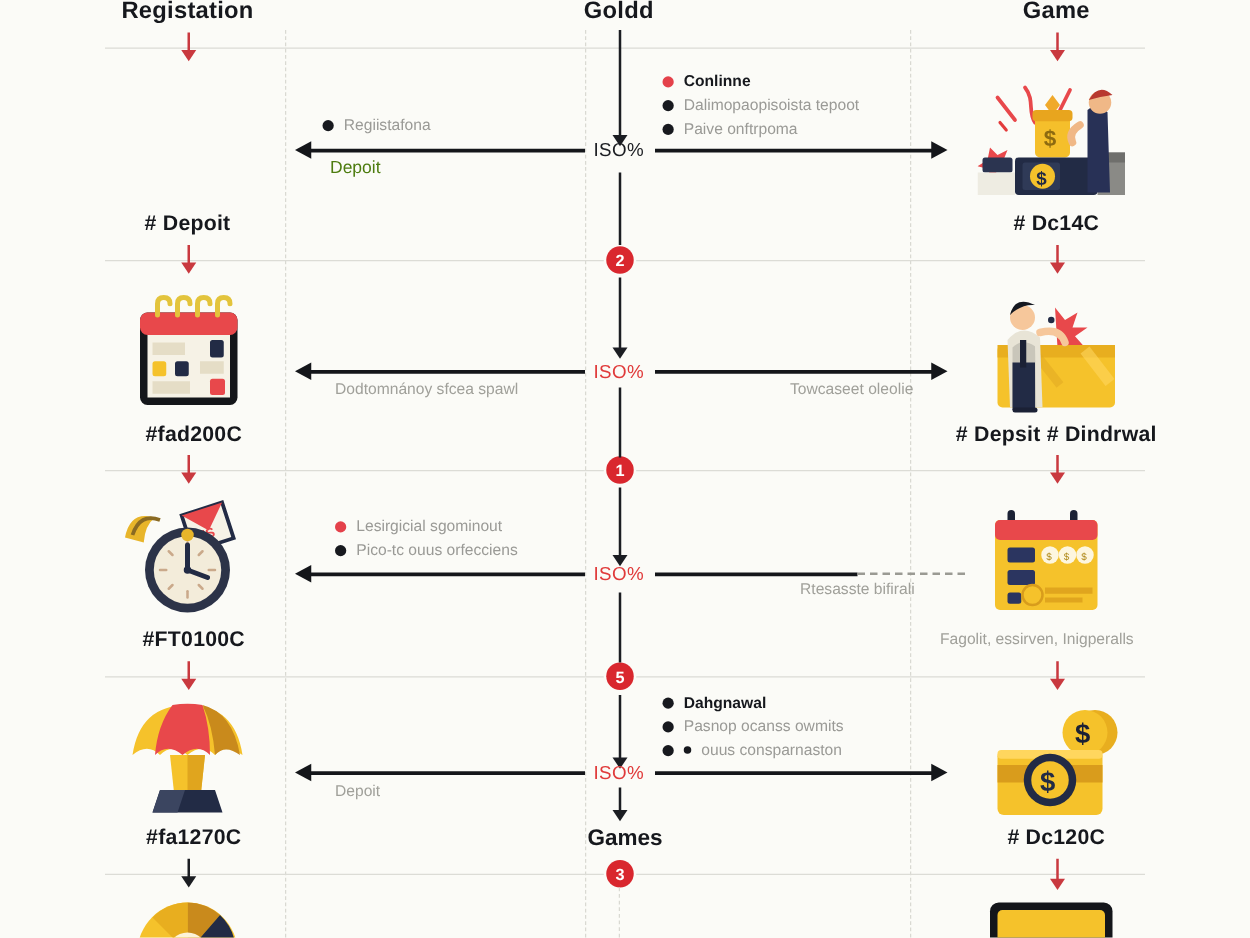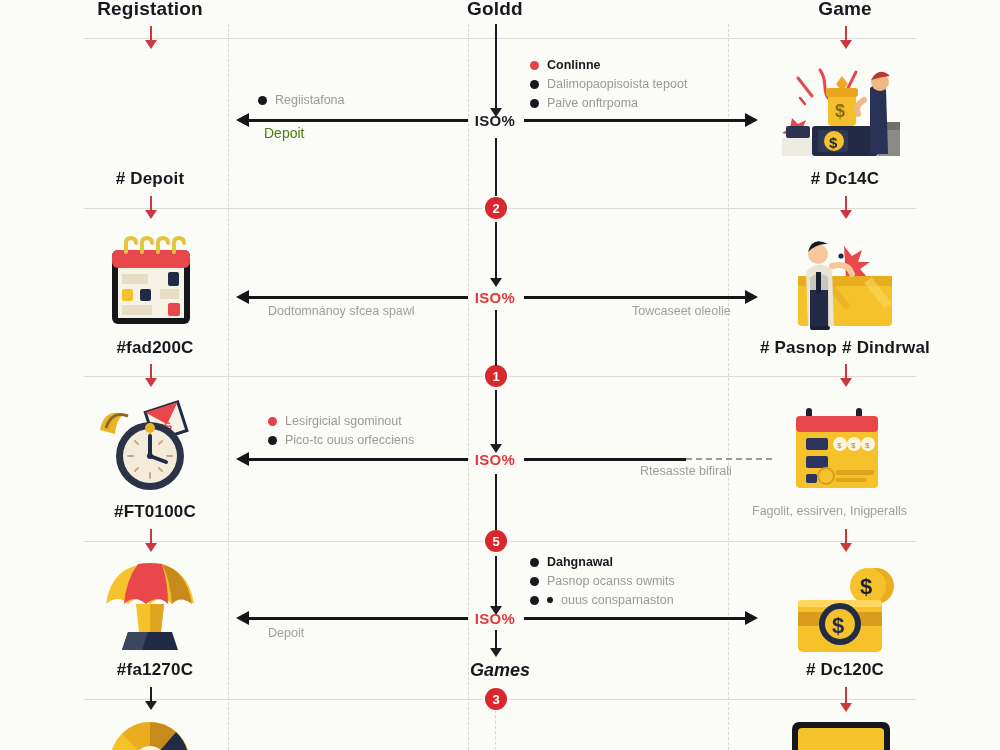--- a/index.html
+++ b/index.html
@@ -51,21 +51,21 @@
   .harrow .bar{position:absolute;top:6px;height:2.5px;background:#14161a;}
   .harrow .tip{position:absolute;top:0;width:0;height:0;}
   .harrow.left  .tip{border-top:7px solid transparent;border-bottom:7px solid transparent;border-right:13px solid #14161a;left:0;}
   .harrow.right .tip{border-top:7px solid transparent;border-bottom:7px solid transparent;border-left:13px solid #14161a;right:0;}
   .harrow.dashedtail .bar.dash{
     background:none;border-top:2.5px dashed #9a9a93;top:6px;height:0;
   }
 
   
   .pct{
-    position:absolute;font-size:15px;font-weight:700;
+    position:absolute;font-size:15px;font-weight:400;
     letter-spacing:.3px;white-space:nowrap;text-align:center;
   }
   .pct.dark{color:#1b1d22;}
   .pct.red{color:#e03a3a;}
 
   
   .badge{
     position:absolute;width:22px;height:22px;border-radius:50%;
     background:#d9272e;color:#fff;font-size:13px;font-weight:700;
     display:flex;align-items:center;justify-content:center;
@@ -310,21 +310,21 @@
       <path d="M26 40 q12 -14 26 -2 l2 56 h-26 z" fill="#e8e4d6"></path>
       <path d="M30 46 q8 -8 18 -1 l1 49 h-19 z" fill="#c9c6ba"></path>
       <path d="M30 58 h18 v38 h-18 z" fill="#222b45"></path>
       <rect x="36" y="40" width="5" height="22" fill="#1b2135"></rect>
       <circle cx="38" cy="22" r="10" fill="#f6c79b"></circle>
       <path d="M28 20 q4 -16 20 -8 q-11 -1 -20 8z" fill="#141820"></path>
       <path d="M52 34 q16 -4 20 8" stroke="#f6c79b" stroke-width="6" fill="none" stroke-linecap="round"></path>
       <rect x="30" y="94" width="20" height="4" rx="2" fill="#1b2135"></rect>
     </svg>
   </div>
-  <div class="node-cap" style="left:740px;top:338px;width:210px;"># Pasnop   # Dindrwal</div>
+  <div class="node-cap" style="left:740px;top:338px;width:210px;"># Depsit   # Dindrwal</div>
 
   <div class="ill" style="left:94px;top:398px;">
     <svg width="116" height="100" viewBox="0 0 116 100">
       <path d="M6 32 q4 -22 24 -16 q-8 6 -9 20z" fill="#e8b52a"></path>
       <path d="M12 30 q6 -18 22 -12" stroke="#8a6a22" stroke-width="3" fill="none"></path>
       <g transform="rotate(-18 74 26)">
         <rect x="56" y="8" width="34" height="30" fill="#f6f2e6" stroke="#222b45" stroke-width="3"></rect>
         <polygon points="56,8 90,8 73,26" fill="#e8484b"></polygon>
         <text x="63" y="32" font-size="11" font-weight="700" fill="#e8484b" font-family="Liberation Sans, sans-serif">FS</text>
       </g>
@@ -407,21 +407,21 @@
   <div class="node-cap" style="left:60px;top:660px;width:190px;">#fa1270C</div>
 
   <div class="harrow left" style="left:236px;top:611px;width:232px;">
     <div class="tip"></div>
     <div class="bar" style="left:12px;right:0;"></div>
   </div>
   <div class="cap" style="left:268px;top:626px;">Depoit</div>
 
   <div class="pct red" style="left:460px;top:610px;width:70px;">ISO%</div>
 
-  <div class="centre-label" style="left:435px;top:660px;width:130px;font-style:italic;">Games</div>
+  <div class="centre-label" style="left:435px;top:660px;width:130px;">Games</div>
 
   <div class="blist" style="left:530px;top:555px;">
     <div class="bi strong">
       <span class="dot"></span>
       <span class="txt">Dahgnawal</span>
     </div>
     <div class="bi">
       <span class="dot"></span>
       <span class="txt">Pasnop ocanss owmits</span>
     </div>

